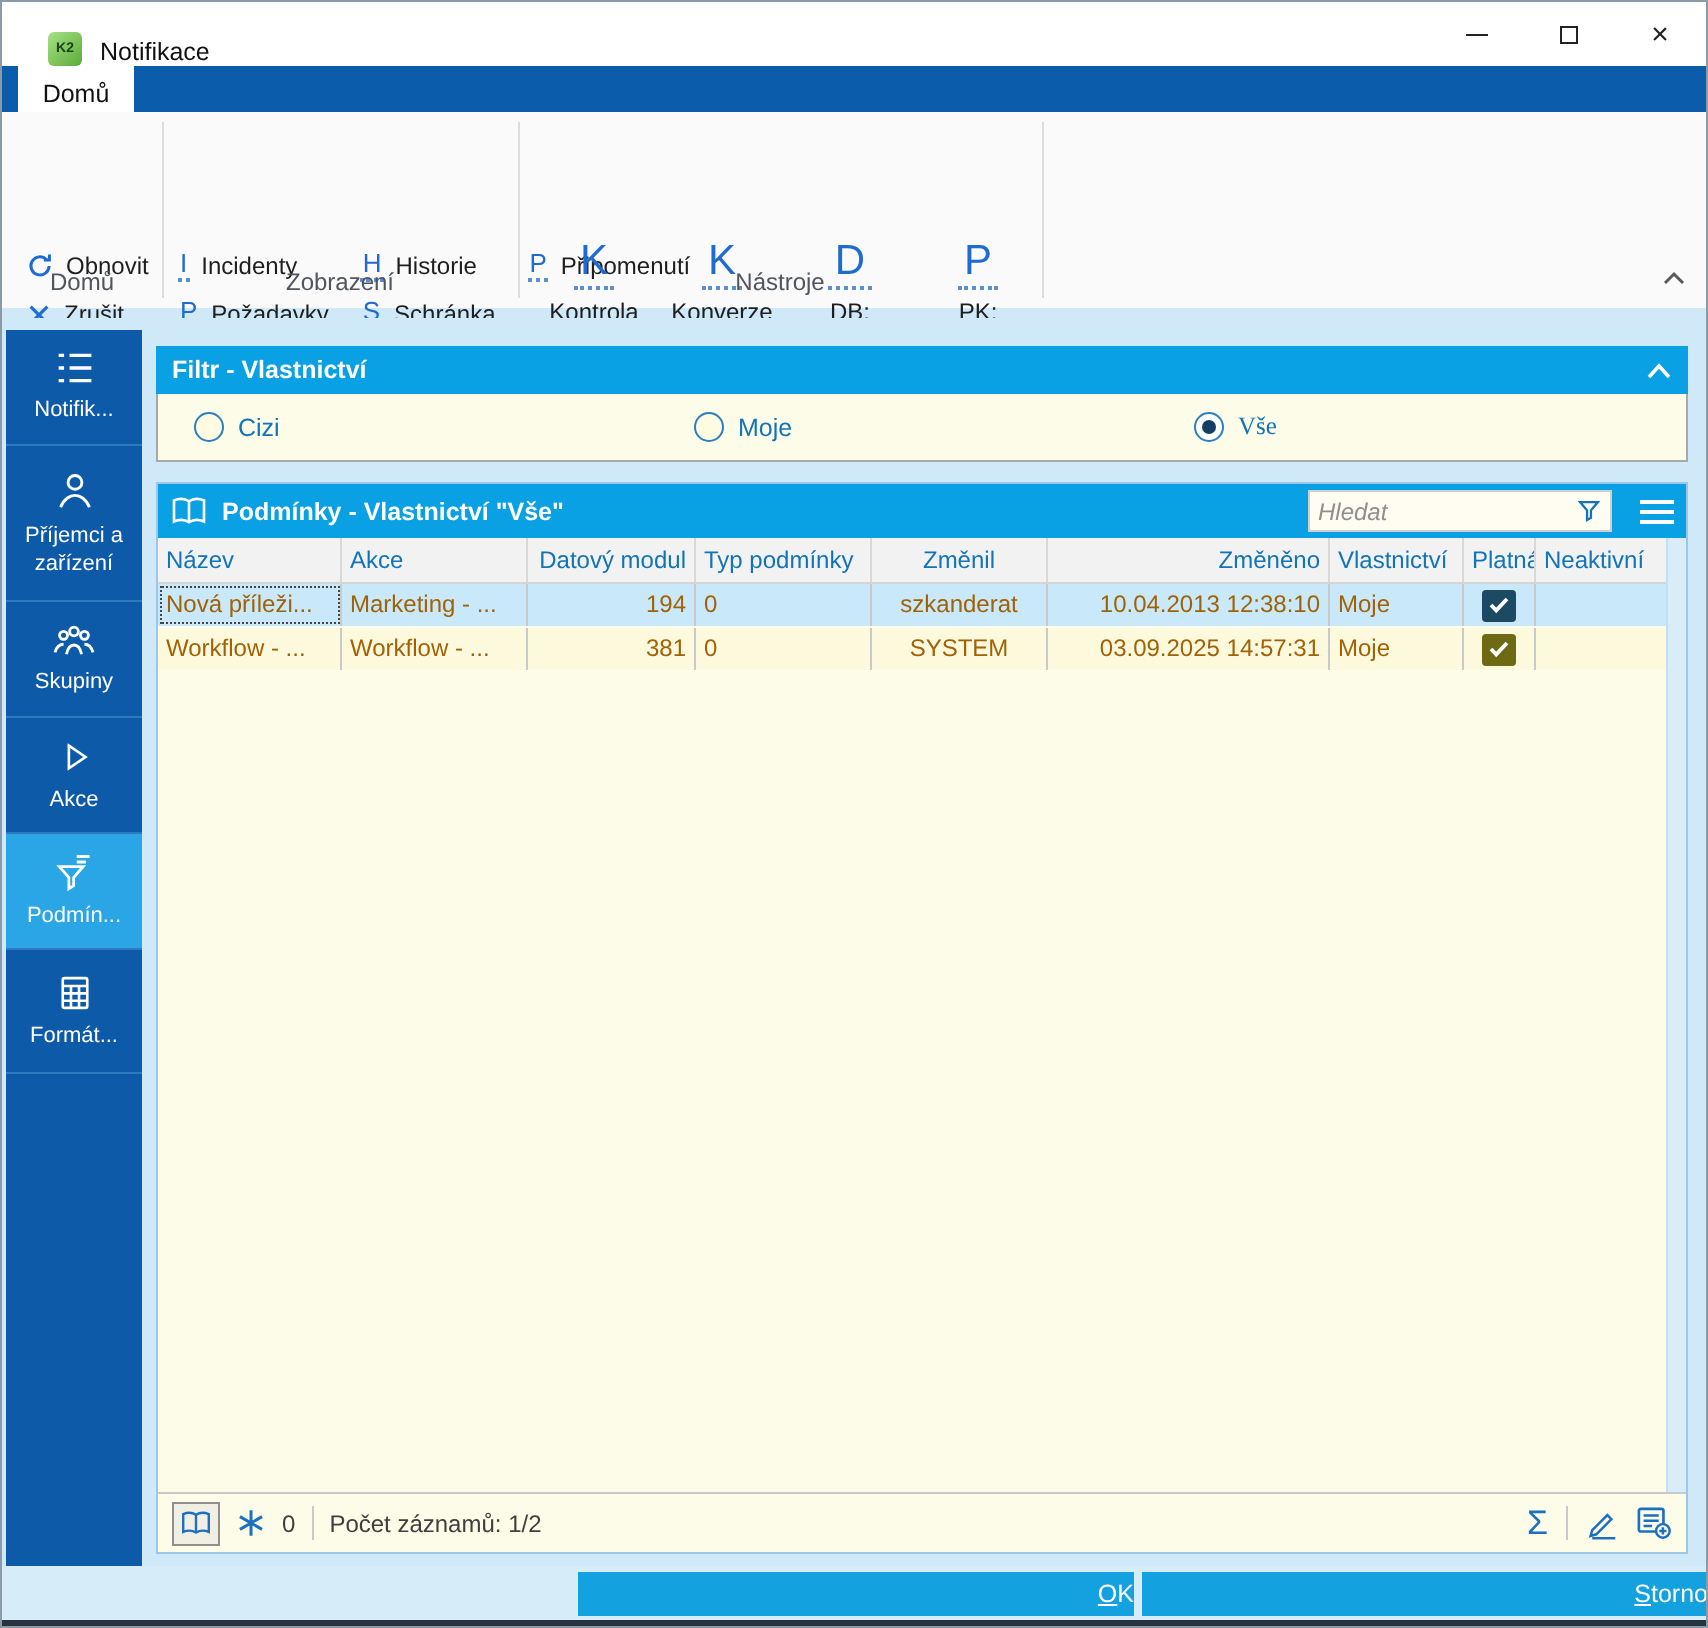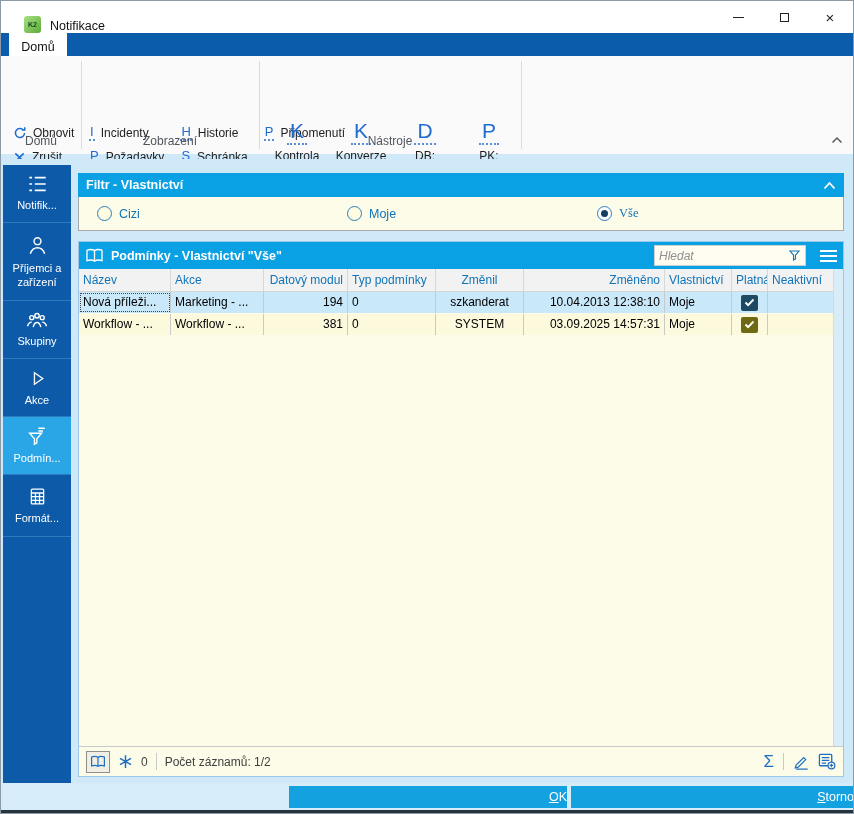--- a/index.html
+++ b/index.html
@@ -67,21 +67,21 @@
   .search { margin-left:auto; width:152px; height:21px; background:#fffdf2; border:1px solid #cfcfcf; display:flex; align-items:center; }
   .search input { flex:1; min-width:0; border:none; outline:none; background:transparent; font-family:inherit; font-size:12px; padding:0 4px; color:#333; }
   .search input::placeholder { font-style:italic; color:#8f8f8f; }
   .search .funnel { color:#1174b8; margin-right:4px; display:flex; }
   .burger { width:30px; height:27px; display:flex; flex-direction:column; align-items:center; justify-content:center; gap:3px; }
   .burger i { display:block; width:17px; height:2px; background:#fff; }
 
   .thead { position:absolute; top:27px; left:0; right:10px; height:23px; background:#f2f2f2; display:flex; border-bottom:1px solid #d5d5d5; }
   .th { font-size:12px; color:#1174b8; line-height:22px; padding:0 4px; border-right:1px solid #d8d8d8; white-space:nowrap; overflow:hidden; }
   .trow { position:absolute; left:0; right:10px; height:21px; display:flex; }
-  .td { font-size:12px; color:#000000; line-height:20px; padding:0 4px; border-right:1px solid #c9c9c9; white-space:nowrap; overflow:hidden; }
+  .td { font-size:12px; color:#a16207; line-height:20px; padding:0 4px; border-right:1px solid #c9c9c9; white-space:nowrap; overflow:hidden; }
   .row0 { top:50px; background:#c9e8f9; }
   .row1 { top:72px; background:#fcf9dc; }
   .c0{width:92px;} .c1{width:93px;} .c2{width:84px; text-align:right;} .c3{width:88px;} .c4{width:88px;text-align:center;}
   .c5{width:141px; text-align:right;} .c6{width:67px;} .c7{width:36px;} .c8{flex:1; border-right:none;}
   .focuscell { outline:1px dotted #444; outline-offset:-2px; }
   .td.c7 { display:flex; align-items:center; justify-content:center; padding:0; }
   .chk { width:17px; height:16px; border-radius:2px; display:flex; align-items:center; justify-content:center; }
   .row0 .chk { background:#1c4a63; }
   .row1 .chk { background:#6e6a14; }
   .vstrip { position:absolute; right:0; top:27px; bottom:30px; width:10px; background:#d9edf9; border-left:1px solid #c2e0f4; }

